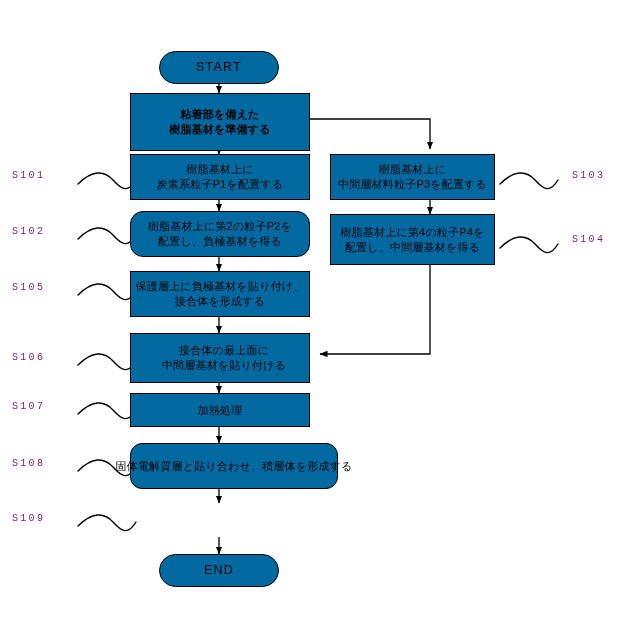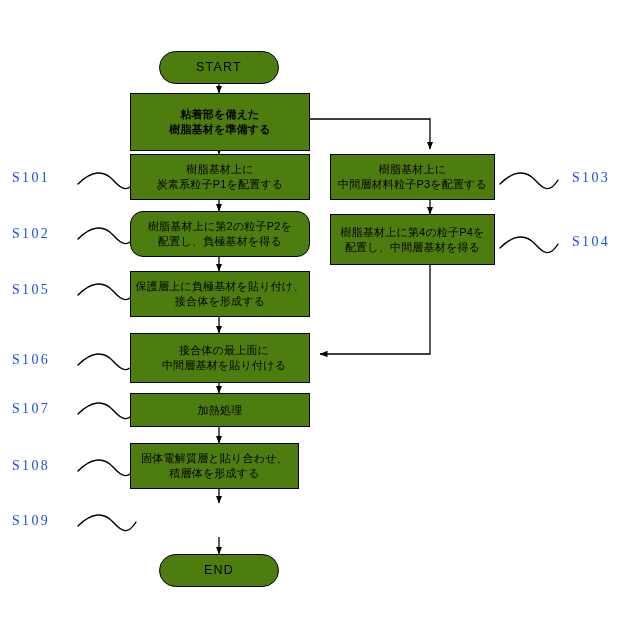--- a/index.html
+++ b/index.html
@@ -26,21 +26,21 @@
     left: 0;
     top: 0;
     width: 640px;
     height: 640px;
   }
   
   .node {
     position: absolute;
     box-sizing: border-box;
     border: 1.4px solid #000000;
-    background: #4d7c0f;
+    background: #0369a1;
     display: flex;
     align-items: center;
     justify-content: center;
     text-align: center;
     color: #000000;
     line-height: 1.35;
     font-size: 11px;
     letter-spacing: 0.2px;
     padding: 2px 4px;
   }
@@ -48,25 +48,25 @@
     border-radius: 22px;
     font-size: 12.5px;
     letter-spacing: 1.2px;
   }
   .node .line {
     display: block;
     white-space: nowrap;
   }
   .step-label {
     position: absolute;
-    font-size: 14px;
-    color: #1d4ed8;
+    font-size: 10px;
+    color: #701a75;
     letter-spacing: 2.3px;
     white-space: nowrap;
-    font-family: Liberation Serif, serif;
+    font-family: Liberation Mono, monospace;
   }
   .step-label.right-side {
     text-align: left;
   }
 </style>
 </head>
 <body>
 
 <div id="flow-root">
 
@@ -146,21 +146,21 @@
 
   <div class="node" style="left:130px; top:333px; width:180px; height:50px; flex-direction:column;padding-left:12px;">
     <span class="line">接合体の最上面に</span>
     <span class="line">中間層基材を貼り付ける</span>
   </div>
 
   <div class="node" style="left:130px; top:393px; width:180px; height:34px;">
     <span class="line">加熱処理</span>
   </div>
 
-  <div class="node" style="left:130px; top:443px; width:169px; height:46px; flex-direction:column;">
+  <div class="node" style="left:130px; top:443px; width:208px; height:46px; flex-direction:row;border-radius:12px;">
     <span class="line">固体電解質層と貼り合わせ、</span>
     <span class="line">積層体を形成する</span>
   </div>
 
 
   <div class="node terminator" style="left:159px; top:554px; width:120px; height:33px;">
     <span class="line">END</span>
   </div>
 
   <div class="node" style="left:330px; top:154px; width:165px; height:46px; flex-direction:column;">

